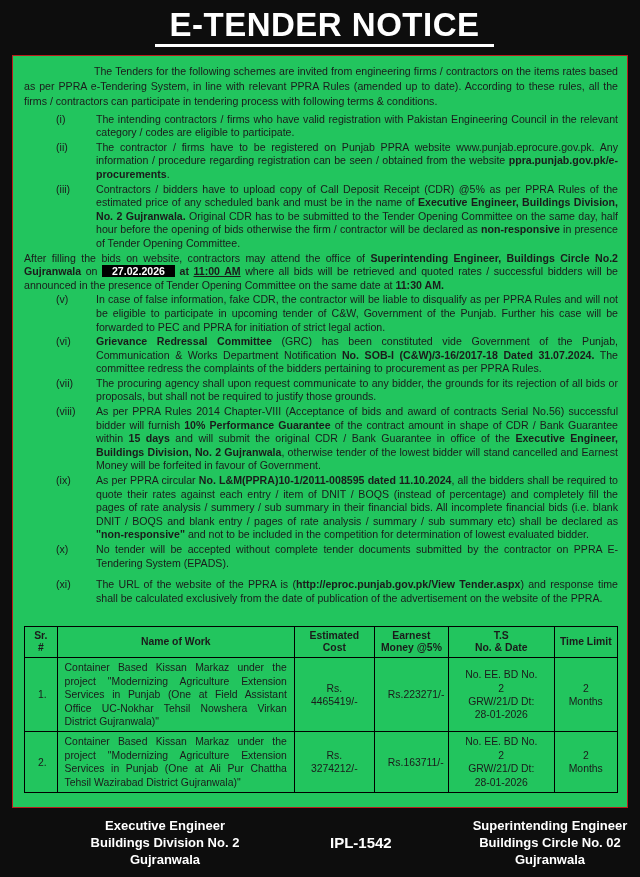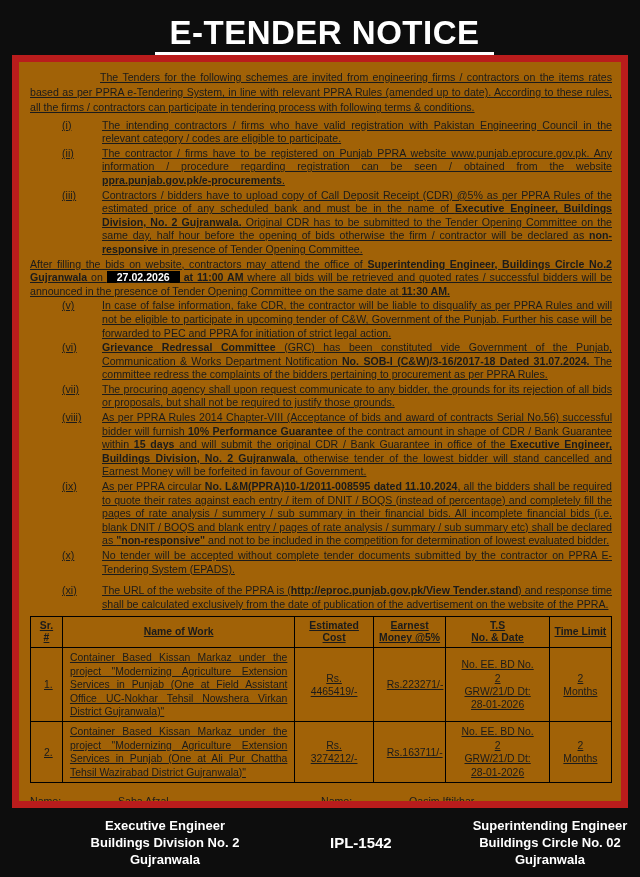--- a/index.html
+++ b/index.html
@@ -1,39 +1,39 @@
 <!DOCTYPE html>
 <html><head>
 <meta charset="utf-8">
 <style>
   html,body{margin:0;padding:0;background:#0d0d0d;}
   body{width:640px;height:877px;font-family:"Liberation Sans",sans-serif;-webkit-font-smoothing:antialiased;}
   .page{width:640px;height:877px;display:flex;flex-direction:column;background:#0d0d0d;overflow:hidden;}
 
   
-  .titlebar{height:55px;flex:0 0 55px;display:flex;align-items:flex-end;justify-content:center;margin-left:9px;}
+  .titlebar{height:55px;flex:0 0 55px;display:flex;align-items:center;justify-content:center;margin-left:9px;}
   .title{color:#fff;font-weight:bold;font-size:33px;line-height:1;letter-spacing:.5px;
          border-bottom:3px solid #fff;padding:0 14px 3px 14px;white-space:nowrap;}
 
   
-  .paper{flex:1;margin:0 12px;background:#a16207;color:#1b1b1b;padding:6px 9px 0 11px;
-         overflow:hidden;font-size:10.6px;border:7px solid #b91c1c;text-decoration:underline;}
+  .paper{flex:1;margin:0 12px;background:#22c55e;color:#1b1b1b;padding:6px 9px 0 11px;
+         overflow:hidden;font-size:10.6px;border:1px solid #b91c1c;}
   .intro{margin:2px 0 3px 0;text-align:justify;line-height:15.2px;text-indent:70px;}
 
   .terms{margin:0;}
   .term{display:flex;margin-top:1px;}
   .term .marker{flex:0 0 72px;box-sizing:border-box;padding-left:32px;line-height:13.6px;}
   .term .txt{flex:1;text-align:justify;line-height:13.6px;}
   .term:last-child{margin-top:8px;}
   .seg-b{font-weight:bold;}
   .seg-hl{font-weight:bold;background:#000;color:#fff;padding:0 10px;}
   .seg-bu{font-weight:bold;text-decoration:underline;}
 
   
-  table.works{width:100%;border-collapse:collapse;margin-top:5px;table-layout:fixed;}
+  table.works{width:100%;border-collapse:collapse;margin-top:21px;table-layout:fixed;}
   .works th,.works td{border:1px solid #000;}
   .works th{font-weight:bold;font-size:10.4px;line-height:12px;white-space:pre-line;padding:3px 1px;text-align:center;vertical-align:middle;}
   .works td{font-size:10.4px;vertical-align:middle;padding:3px 13px;}
   .works td.c{text-align:center;white-space:pre-line;line-height:13.4px;}
   .works td.name{text-align:justify;line-height:13.4px;padding:3px 7px;}
   .works tbody tr{height:57px;}
 
   
   .contacts{display:flex;margin-top:4px;}
   .ccol{width:50%;}
@@ -93,21 +93,21 @@
         <div class="term">
           <span class="marker">(ix)</span>
           <span class="txt"><span>As per PPRA circular </span><span class="seg-b">No. L&amp;M(PPRA)10-1/2011-008595 dated 11.10.2024</span><span>, all the bidders shall be required to quote their rates against each entry / item of DNIT / BOQS (instead of percentage) and completely fill the pages of rate analysis / summery / sub summary in their financial bids. All incomplete financial bids (i.e. blank DNIT / BOQS and blank entry / pages of rate analysis / summary / sub summary etc) shall be declared as </span><span class="seg-b">"non-responsive"</span><span> and not to be included in the competition for determination of lowest evaluated bidder.</span></span>
         </div>
         <div class="term">
           <span class="marker">(x)</span>
           <span class="txt"><span>No tender will be accepted without complete tender documents submitted by the contractor on PPRA E-Tendering System (EPADS).</span></span>
         </div>
         <div class="term">
           <span class="marker">(xi)</span>
-          <span class="txt"><span>The URL of the website of the PPRA is (</span><span class="seg-b">http://eproc.punjab.gov.pk/View Tender.stand</span><span>) and response time shall be calculated exclusively from the date of publication of the advertisement on the website of the PPRA.</span></span>
+          <span class="txt"><span>The URL of the website of the PPRA is (</span><span class="seg-b">http://eproc.punjab.gov.pk/View Tender.aspx</span><span>) and response time shall be calculated exclusively from the date of publication of the advertisement on the website of the PPRA.</span></span>
         </div>
       </div>
 
     <table class="works">
       <colgroup id="cols">
           <col style="width: 5.5%;">
           <col style="width: 40%;">
           <col style="width: 13.5%;">
           <col style="width: 12.5%;">
           <col style="width: 17.8%;">

